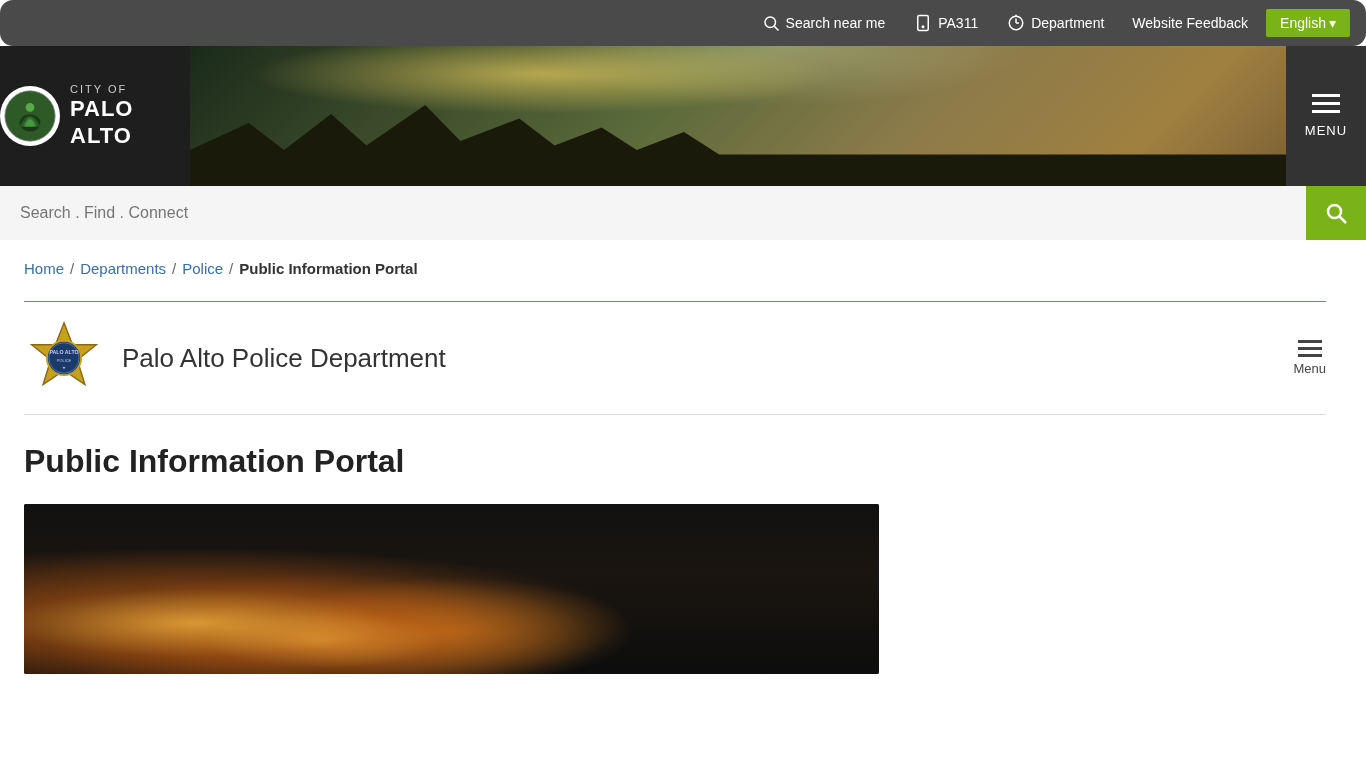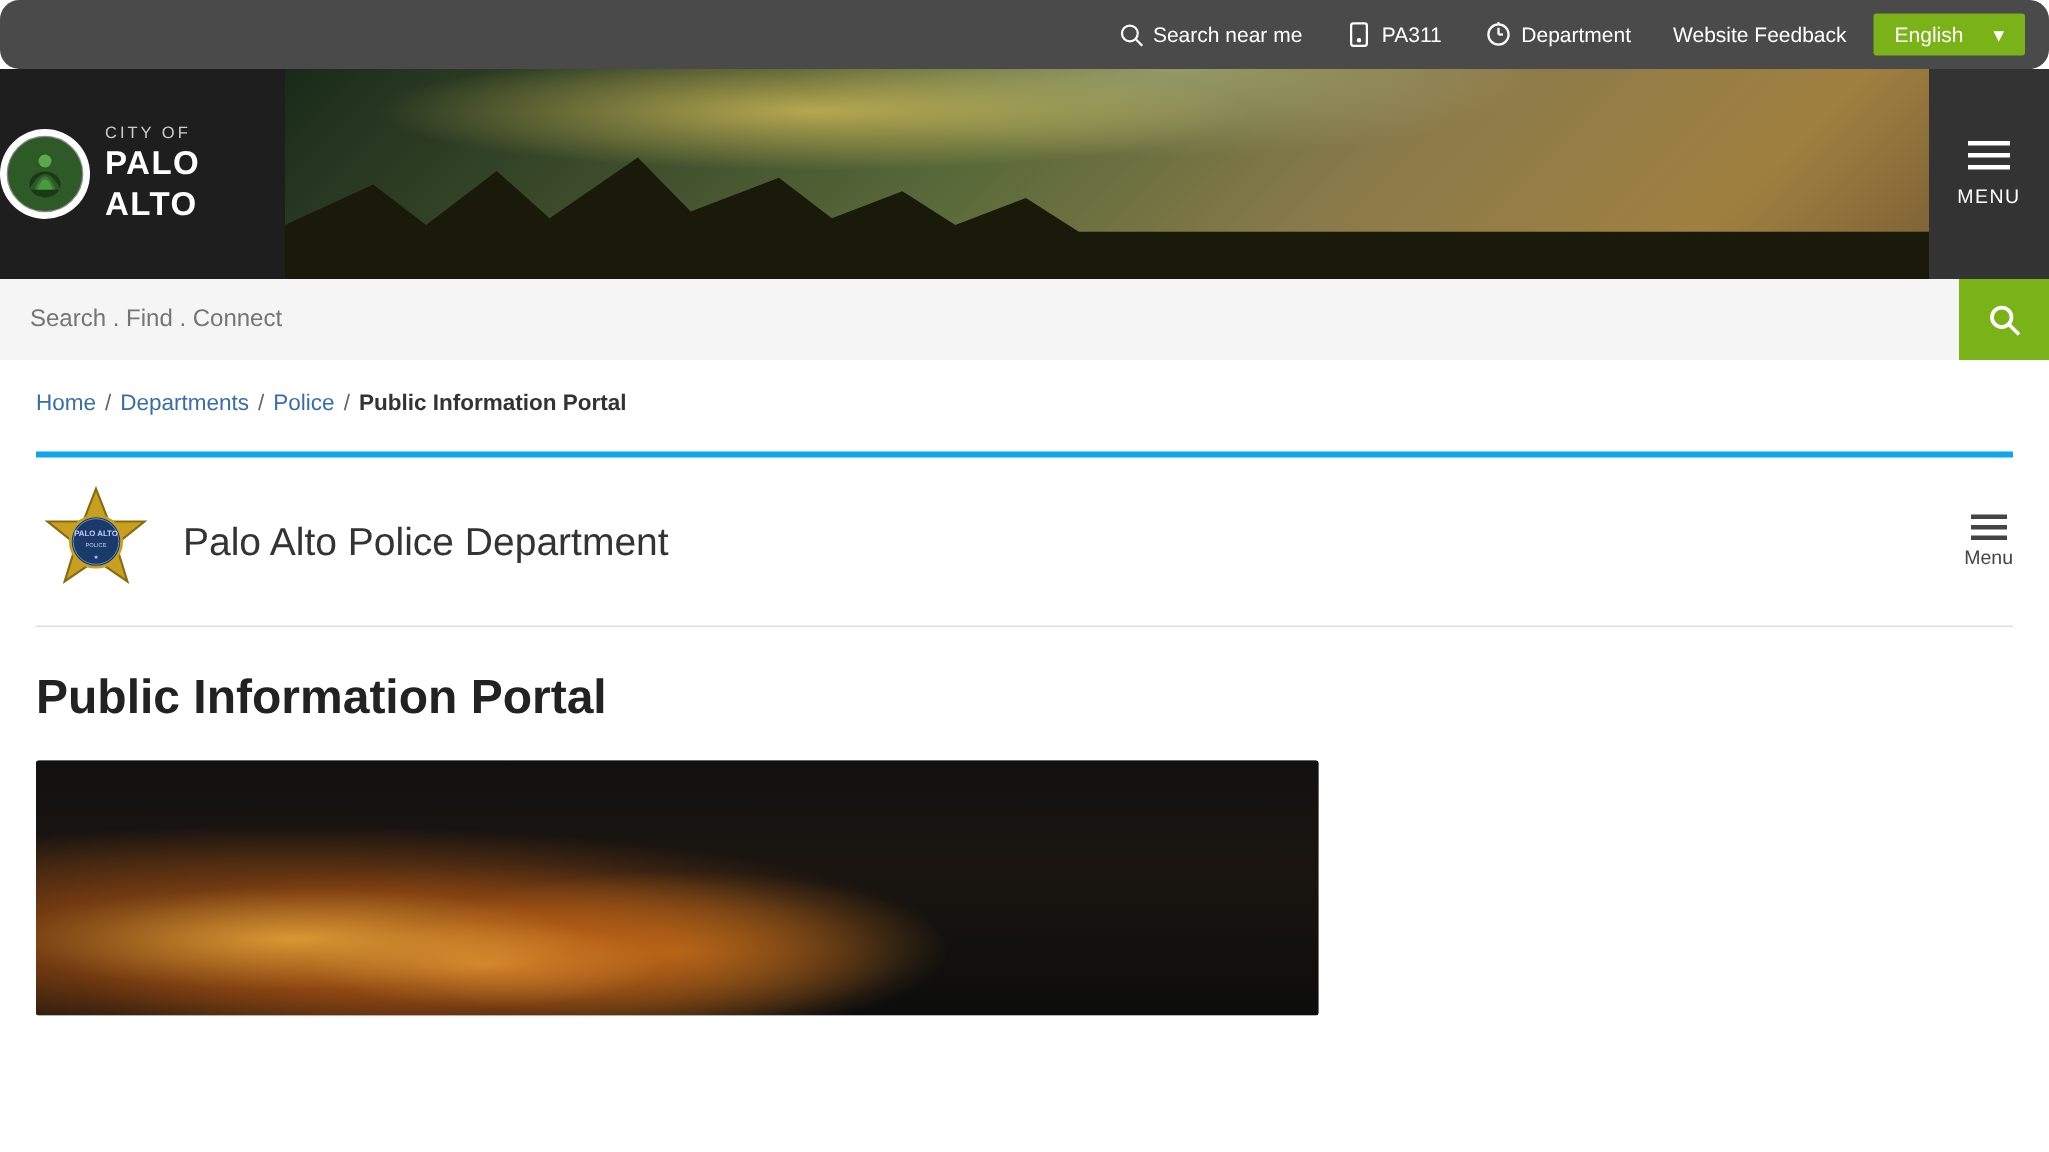--- a/index.html
+++ b/index.html
@@ -37,21 +37,21 @@
     }
     .lang-btn {
       background: #7ab317;
       color: #fff;
       border: none;
       padding: 6px 14px;
       font-size: 14px;
       cursor: pointer;
       display: flex;
       align-items: center;
-      gap: 20px;
+      gap: 3px;
       border-radius: 2px;
     }
 
     
     .site-header {
       position: relative;
       background: #222;
       height: 140px;
       overflow: hidden;
     }
@@ -160,21 +160,21 @@
       border: none;
       cursor: pointer;
       display: flex;
       align-items: center;
       justify-content: center;
     }
     .search-btn svg { width: 24px; height: 24px; fill: #fff; }
 
     
     .content-area {
-      padding: 20px 24px 0 24px;
+      padding: 20px 40px 0 24px;
     }
 
     
     .breadcrumb {
       display: flex;
       align-items: center;
       gap: 6px;
       font-size: 15px;
       margin-bottom: 24px;
       flex-wrap: wrap;
@@ -185,21 +185,21 @@
     }
     .breadcrumb .sep { color: #666; }
     .breadcrumb .current { font-weight: bold; color: #333; }
 
     
     .dept-header {
       display: flex;
       align-items: center;
       justify-content: space-between;
       padding: 16px 0;
-      border-top: 4px solid #0ea5e9;
+      border-top: 1px solid #0ea5e9;
       border-bottom: 1px solid #ddd;
       margin-bottom: 28px;
     }
     .dept-left {
       display: flex;
       align-items: center;
       gap: 18px;
     }
     .dept-badge {
       width: 80px; height: 80px;

